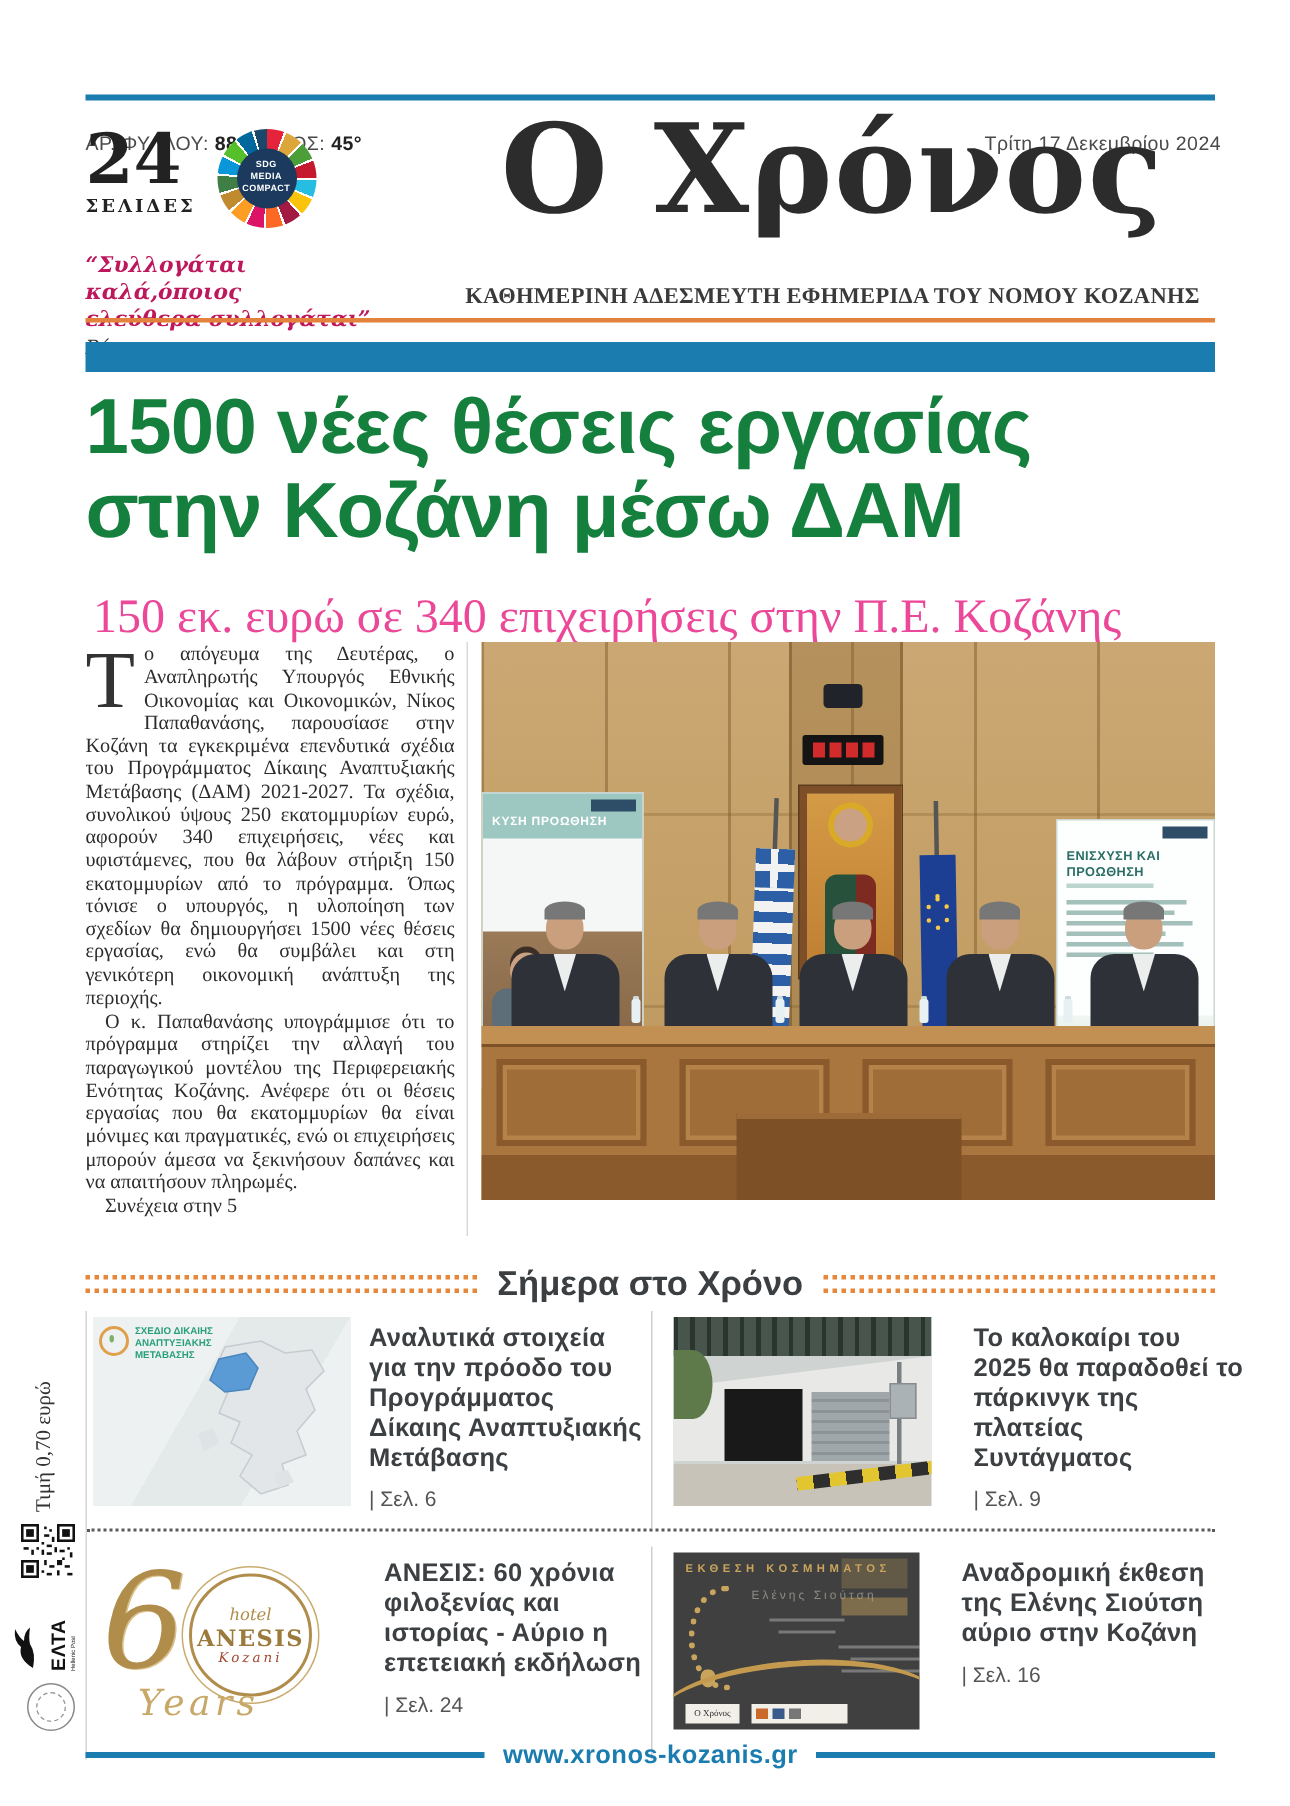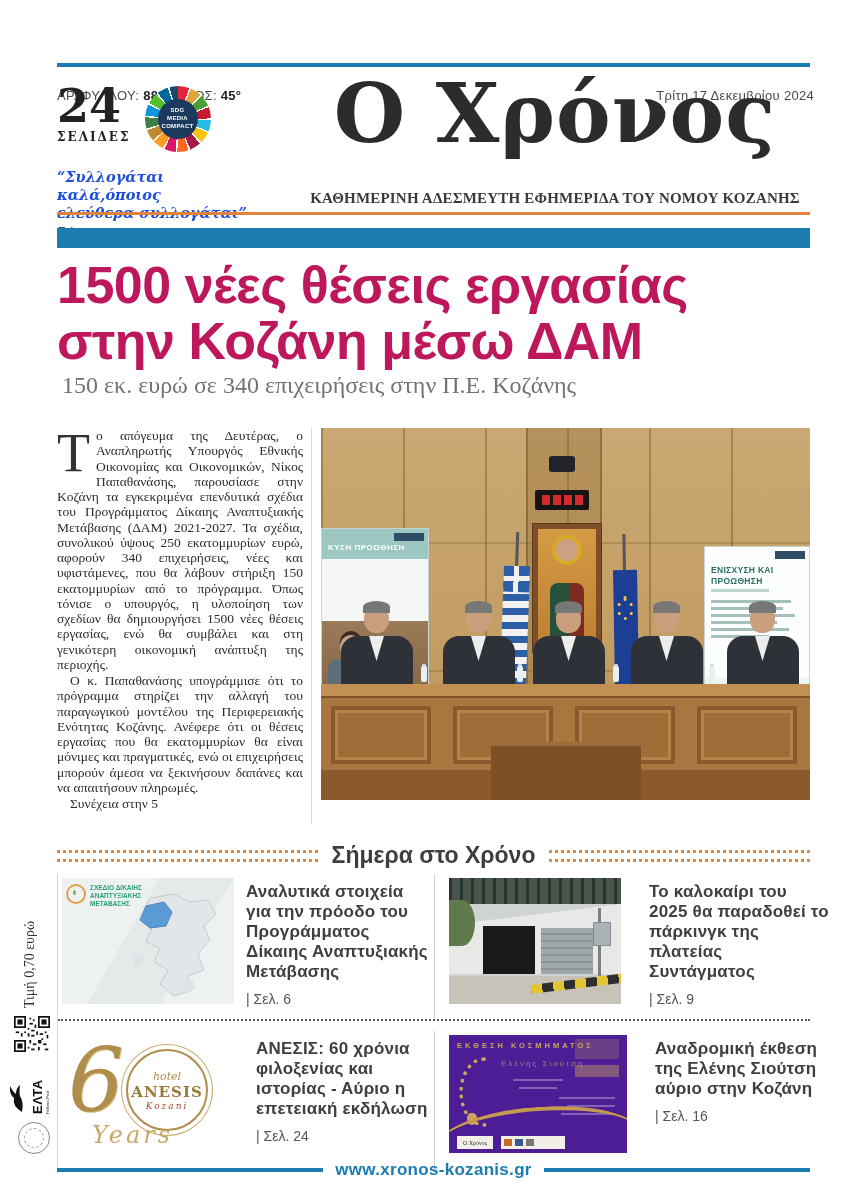--- a/index.html
+++ b/index.html
@@ -18,32 +18,32 @@
   .sdg-wheel{width:66px;height:66px;border-radius:50%;position:relative;flex:none;
     background:conic-gradient(#e5243b 0 20deg,#fff 20deg 23deg,#dda63a 23deg 43deg,#fff 43deg 46deg,
     #4c9f38 46deg 66deg,#fff 66deg 69deg,#c5192d 69deg 89deg,#fff 89deg 92deg,#26bde2 92deg 112deg,#fff 112deg 115deg,
     #fcc30b 115deg 135deg,#fff 135deg 138deg,#a21942 138deg 158deg,#fff 158deg 161deg,#fd6925 161deg 181deg,#fff 181deg 184deg,
     #dd1367 184deg 204deg,#fff 204deg 207deg,#fd9d24 207deg 227deg,#fff 227deg 230deg,#bf8b2e 230deg 250deg,#fff 250deg 253deg,
     #3f7e44 253deg 273deg,#fff 273deg 276deg,#0a97d9 276deg 296deg,#fff 296deg 299deg,#56c02b 299deg 319deg,#fff 319deg 322deg,
     #00689d 322deg 342deg,#fff 342deg 345deg,#19486a 345deg 360deg);}
   .sdg-center{position:absolute;inset:13px;background:#1b3a5e;border-radius:50%;color:#fff;display:flex;
     flex-direction:column;align-items:center;justify-content:center;font-weight:bold;font-size:6px;line-height:1.3;letter-spacing:.3px;}
   .quote{margin-top:16px;font-family:"DejaVu Serif", serif;font-weight:bold;font-style:italic;
-         font-size:14.5px;line-height:1.25;color:#1d4ed8;width:215px;}
+         font-size:14.5px;line-height:1.25;color:#be185d;width:215px;}
   .quote-author{font-family:"DejaVu Serif", serif;font-style:italic;font-size:13px;color:#333;margin-top:3px;}
   .mast-title{position:absolute;left:300px;right:50px;top:72px;text-align:center;
     font-family:"DejaVu Serif", serif;font-weight:bold;font-size:82px;line-height:1;color:#2c2c2c;letter-spacing:1px;}
   .mast-tagline{position:absolute;left:300px;right:50px;top:190px;text-align:center;
     font-family:"Liberation Serif", serif;font-weight:bold;font-size:15px;color:#3a3a3a;letter-spacing:.2px;}
   .rule-orange{position:absolute;left:57px;right:50px;top:212px;height:3px;background:#e2823d;}
   
   .bar-blue{position:absolute;left:57px;right:50px;top:228px;height:20px;background:#1b7cb0;}
   .headline{position:absolute;left:57px;right:50px;top:258px;font-weight:bold;font-size:52px;line-height:1.07;
-            letter-spacing:-.5px;color:#be185d;}
-  .subhead{position:absolute;left:62px;top:372px;font-family:"Liberation Serif", serif;font-size:24px;color:#737373;}
+            letter-spacing:-.5px;color:#15803d;}
+  .subhead{position:absolute;left:62px;top:392px;font-family:"Liberation Serif", serif;font-size:32px;color:#ec4899;}
   .article{position:absolute;left:57px;right:50px;top:428px;height:396px;display:flex;}
   .col{width:246px;flex:none;padding-right:8px;border-right:1px solid #d8d8d8;
        font-family:"Liberation Serif", serif;font-size:13.5px;line-height:1.13;text-align:justify;color:#2c2c2c;}
   .col p{margin:0;}
   .col p + p{text-indent:13px;margin-top:1px;}
   .dropcap{float:left;font-family:"Liberation Serif", serif;font-size:54px;line-height:.82;padding:3px 6px 0 0;color:#333;}
   .contnote{text-indent:13px;margin-top:2px;}
   
   .photo{position:relative;flex:1;margin-left:9px;height:372px;overflow:hidden;
     background:linear-gradient(180deg,#cba873 0%,#c39e65 55%,#b6915a 100%);}
@@ -142,21 +142,21 @@
   .thumb-anesis{width:182px;height:126px;background:#fff;font-family:"DejaVu Serif", serif;color:#b08d4b;}
   .an-six{position:absolute;left:6px;top:2px;font-size:88px;line-height:1;font-style:italic;color:#b08d4b;
      text-shadow:1px 1px 0 #d9c08a;}
   .an-circle{position:absolute;left:64px;top:14px;width:78px;height:78px;border-radius:50%;border:2px solid #b08d4b;
      box-shadow:0 0 0 4px #fff,0 0 0 5px #c9ab6c;display:flex;flex-direction:column;align-items:center;justify-content:center;
      background:#fff;text-align:center;}
   .an-hotel{font-style:italic;font-size:11px;}
   .an-name{font-weight:bold;font-size:15px;letter-spacing:1px;color:#9c7a3c;}
   .an-city{font-style:italic;font-size:9px;letter-spacing:2px;color:#a3482e;}
   
-  .thumb-poster{width:178px;height:118px;background:#4c1d95;color:#c9a45c;}
+  .thumb-poster{width:164px;height:118px;background:#404040;color:#c9a45c;}
   .po-title{position:absolute;left:8px;top:6px;font-weight:bold;font-size:7.5px;letter-spacing:3px;color:#c9a45c;}
   .po-necklace{position:absolute;left:10px;top:22px;width:42px;height:62px;border:4px dotted #c9a45c;border-radius:50%;
      clip-path:inset(0 40% 0 0);}
   .po-pendant{position:absolute;left:18px;top:78px;width:10px;height:12px;background:#c9a45c;border-radius:50% 50% 60% 60%;}
   .po-artist{position:absolute;left:52px;top:24px;font-size:8px;letter-spacing:2px;color:#8b8b85;}
   .po-lines i{display:block;position:absolute;height:2px;background:rgba(255,255,255,.3);}
   .po-box{position:absolute;right:8px;top:4px;width:44px;height:20px;background:rgba(201,164,92,.25);}
   .po-box2{position:absolute;right:8px;top:30px;width:44px;height:12px;background:rgba(201,164,92,.45);}
   .po-swoosh{position:absolute;left:-12px;right:-12px;bottom:12px;height:30px;border-top:4px solid #c49a4e;
      border-radius:100% 100% 0 0/190% 190% 0 0;transform:rotate(-4deg);}

